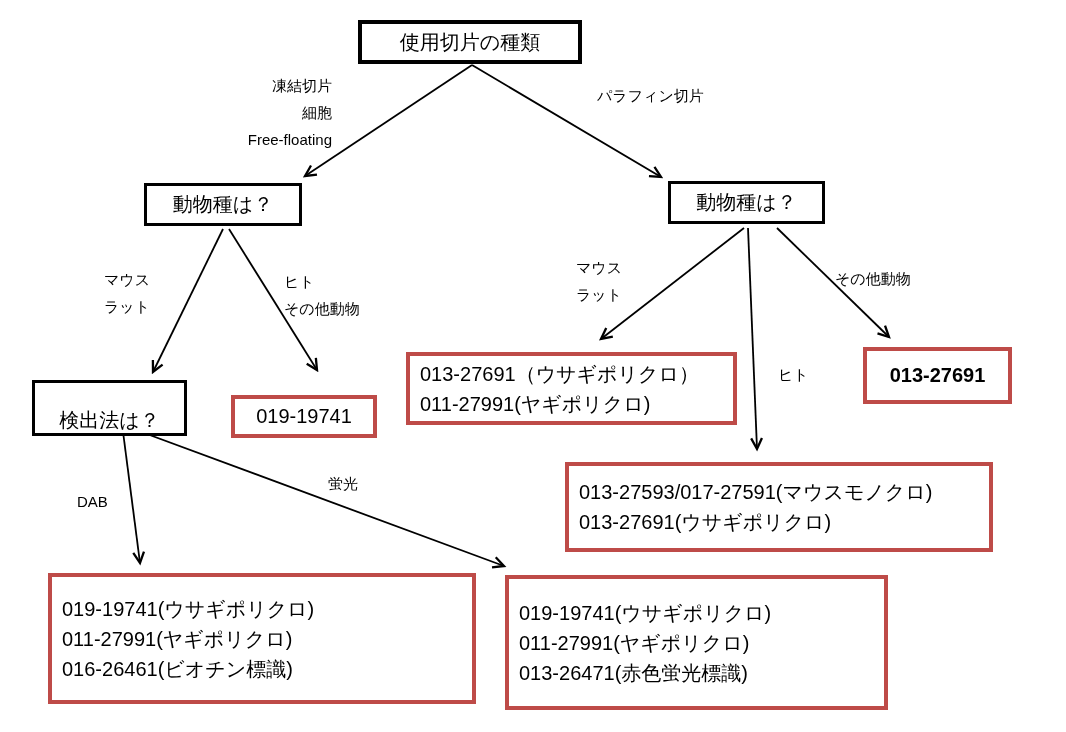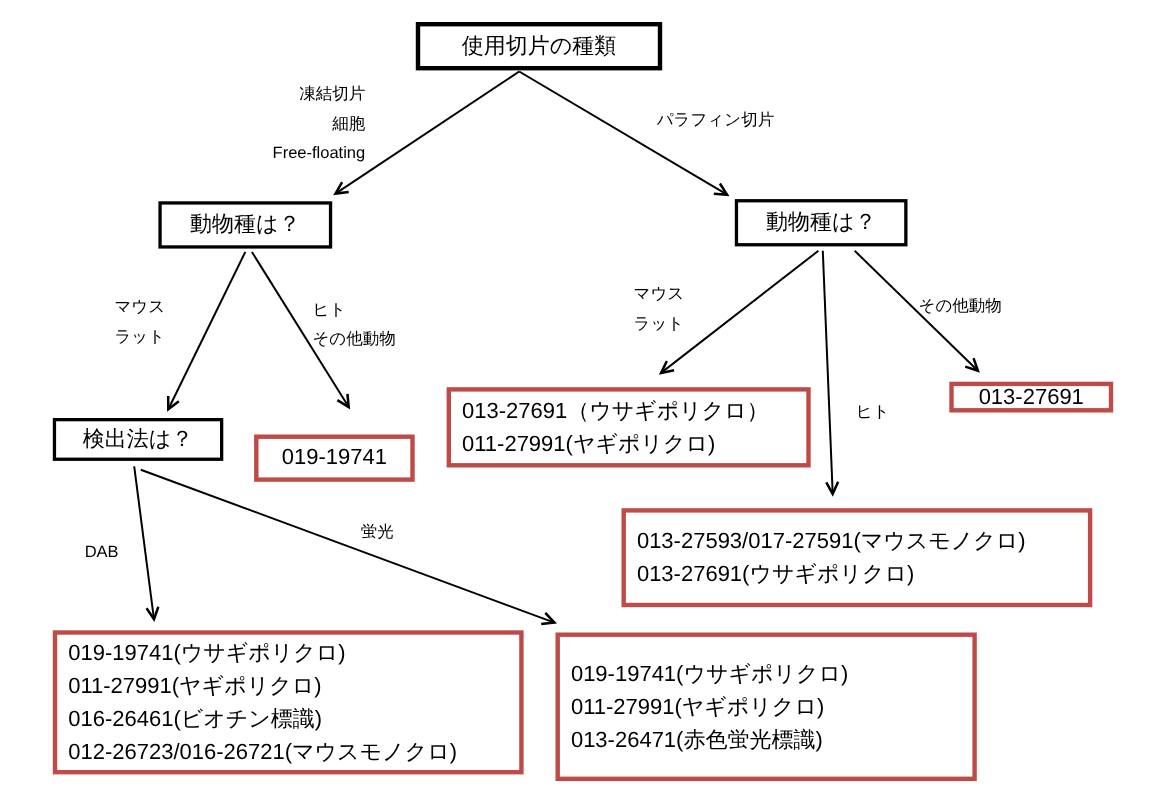--- a/index.html
+++ b/index.html
@@ -37,74 +37,73 @@
     <line x1="472" y1="65" x2="661" y2="177" stroke="#000" stroke-width="1.8" marker-end="url(#arrow)"></line>
     <line x1="223" y1="229" x2="153" y2="372" stroke="#000" stroke-width="1.8" marker-end="url(#arrow)"></line>
     <line x1="229" y1="229" x2="317" y2="370" stroke="#000" stroke-width="1.8" marker-end="url(#arrow)"></line>
     <line x1="122" y1="424" x2="140" y2="563" stroke="#000" stroke-width="1.8" marker-end="url(#arrow)"></line>
     <line x1="128" y1="427" x2="504" y2="566" stroke="#000" stroke-width="1.8" marker-end="url(#arrow)"></line>
     <line x1="744" y1="228" x2="601" y2="339" stroke="#000" stroke-width="1.8" marker-end="url(#arrow)"></line>
     <line x1="748" y1="228" x2="757" y2="449" stroke="#000" stroke-width="1.8" marker-end="url(#arrow)"></line>
     <line x1="777" y1="228" x2="889" y2="337" stroke="#000" stroke-width="1.8" marker-end="url(#arrow)"></line>
   </svg>
 
-  <div class="box black thick center" style="left:378px;top:20px;width:224px;height:44px;">
+  <div class="box black thick center" style="left:358px;top:20px;width:224px;height:44px;">
     <span>使用切片の種類</span>
   </div>
 
   <div class="box black center" style="left:144px;top:183px;width:158px;height:43px;">
     <span>動物種は？</span>
   </div>
 
   <div class="box black center" style="left:668px;top:181px;width:157px;height:43px;">
     <span>動物種は？</span>
   </div>
 
-  <div class="box black center" style="left:48px;top:380px;width:155px;height:39px;">
+  <div class="box black center" style="left:32px;top:380px;width:155px;height:56px;align-items:flex-end;">
     <span>検出法は？</span>
   </div>
 
   <div class="box red center" style="left:231px;top:378px;width:146px;height:43px;margin-top:17px;">
     <span>019-19741</span>
   </div>
 
   <div class="box red lines" style="left:406px;top:352px;width:331px;height:73px;">
     <div class="ln">013-27691（ウサギポリクロ）</div>
     <div class="ln">011-27991(ヤギポリクロ)</div>
   </div>
 
-  <div class="box red center" style="left:863px;top:347px;width:149px;height:28px;">
+  <div class="box red center" style="left:863px;top:347px;width:149px;height:57px;font-weight:bold;">
     <span>013-27691</span>
   </div>
 
   <div class="box red lines" style="left:565px;top:462px;width:428px;height:90px;">
     <div class="ln">013-27593/017-27591(マウスモノクロ)</div>
     <div class="ln">013-27691(ウサギポリクロ)</div>
   </div>
 
   <div class="box red lines" style="left:48px;top:573px;width:428px;height:131px;">
     <div class="ln">019-19741(ウサギポリクロ)</div>
     <div class="ln">011-27991(ヤギポリクロ)</div>
     <div class="ln">016-26461(ビオチン標識)</div>
-    <div class="ln">012-26723/016-26721(マウスモノクロ)</div>
   </div>
 
   <div class="box red lines" style="left:505px;top:575px;width:383px;height:135px;">
     <div class="ln">019-19741(ウサギポリクロ)</div>
     <div class="ln">011-27991(ヤギポリクロ)</div>
     <div class="ln">013-26471(赤色蛍光標識)</div>
   </div>
 
   <div class="lbl right" style="left:182px;top:72px;width:150px;">
     <div>凍結切片</div>
     <div>細胞</div>
     <div>Free-floating</div>
   </div>
 
-  <div class="lbl" style="left:597px;top:96px;">パラフィン切片</div>
+  <div class="lbl" style="left:597px;top:82px;">パラフィン切片</div>
 
   <div class="lbl" style="left:104px;top:266px;">
     <div>マウス</div>
     <div>ラット</div>
   </div>
 
   <div class="lbl" style="left:284px;top:268px;">
     <div>ヒト</div>
     <div>その他動物</div>
   </div>

